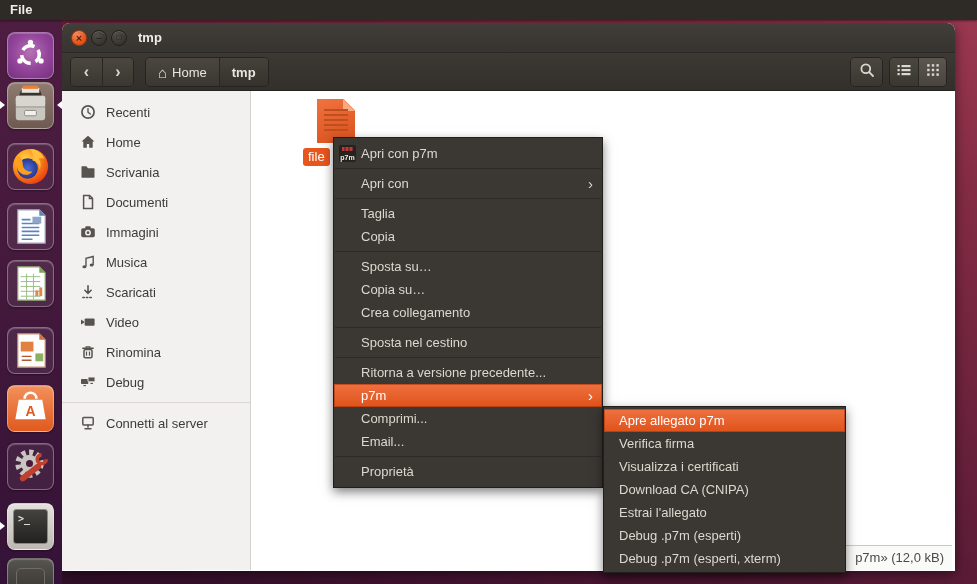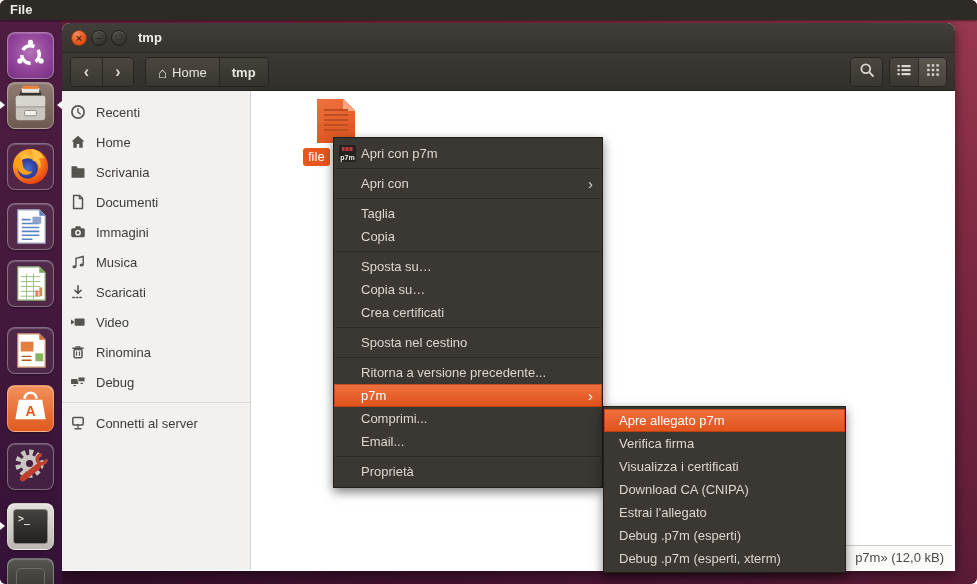--- a/index.html
+++ b/index.html
@@ -1,18 +1,18 @@
 <!DOCTYPE html>
 <html><head>
 <meta charset="utf-8">
 <style>
   html,body{margin:0;padding:0;}
   .screen{position:relative;width:977px;height:584px;overflow:hidden;cursor:default;
     font-family:"Liberation Sans",sans-serif;
-    background:linear-gradient(205deg,#9d3a52 0%,#842c44 18%,#5f1d38 52%,#41122f 80%,#2e0d27 100%);border-radius:6px;}
+    background:linear-gradient(205deg,#9d3a52 0%,#842c44 18%,#5f1d38 52%,#41122f 80%,#2e0d27 100%);}
   
   .top-panel{position:absolute;left:0;top:0;width:100%;height:20px;background:#2e2b27;
     box-shadow:0 1px 2px rgba(0,0,0,.45);z-index:40;}
   .panel-menu{display:inline-block;margin-left:10px;color:#efece6;font-weight:bold;font-size:13px;line-height:20px;}
   
   .launcher{position:absolute;left:0;top:20px;width:62px;height:564px;z-index:30;
     background:linear-gradient(180deg,#4e1d41 0%,#44193c 45%,#341237 100%);}
   .tile{position:absolute;left:7px;width:47px;height:47px;border-radius:8px;box-sizing:border-box;
     border:1px solid rgba(255,255,255,.32);overflow:hidden;
     box-shadow:inset 0 1px 1px rgba(255,255,255,.22),0 1px 2px rgba(0,0,0,.35);}
@@ -65,21 +65,21 @@
     background:linear-gradient(#4b4740,#3a3732);color:#e8e5de;font-family:inherit;font-size:13px;}
   .crumb.current{font-weight:bold;border-left:1px solid #2a2723;background:linear-gradient(#45413b,#35322d);}
   .crumb-ico{font-size:15px;line-height:1;}
   .searchgroup{right:72px;}
   .viewgroup{right:8px;}
   .viewgroup .tbtn{width:28px;}
   .tbtn.active{background:linear-gradient(#5b564e,#49453e);}
   
   .wbody{display:flex;height:479px;}
   .sidebar{width:189px;background:#f2f1ef;border-right:1px solid #d5d1cc;box-sizing:border-box;padding-top:6px;}
-  .side-item{display:flex;align-items:center;height:30px;padding-left:8px;gap:10px;font-size:13px;color:#3b3b3b;}
+  .side-item{display:flex;align-items:center;height:30px;padding-left:18px;gap:10px;font-size:13px;color:#3b3b3b;}
   .side-ico{width:16px;height:16px;display:inline-flex;flex:none;}
   .side-ico svg{width:16px;height:16px;}
   .side-sep{height:1px;background:#dcd8d3;margin:5px 0;}
   .main{flex:1;position:relative;background:#fff;}
   .file{position:absolute;left:45px;top:8px;width:80px;}
   .file-ico{width:38px;height:44px;margin:0 auto;position:relative;
     background:linear-gradient(160deg,#ef7340,#e05a26 70%);
     clip-path:polygon(0 0,70% 0,100% 26%,100% 100%,0 100%);}
   .file-ico::before{content:"";position:absolute;top:0;right:0;width:12px;height:12px;
     background:#f8ab83;clip-path:polygon(0 0,100% 100%,0 100%);}
@@ -401,21 +401,21 @@
           <span class="p7m-badge-txt">p7m</span>
         </span><span>Apri con p7m</span></div>
       <div class="menu-sep"></div>
       <div class="menu-item"><span>Apri con</span><span class="menu-arrow">›</span></div>
       <div class="menu-sep"></div>
       <div class="menu-item"><span>Taglia</span></div>
       <div class="menu-item"><span>Copia</span></div>
       <div class="menu-sep"></div>
       <div class="menu-item"><span>Sposta su…</span></div>
       <div class="menu-item"><span>Copia su…</span></div>
-      <div class="menu-item"><span>Crea certificati</span></div>
+      <div class="menu-item"><span>Crea collegamento</span></div>
       <div class="menu-sep"></div>
       <div class="menu-item"><span>Sposta nel cestino</span></div>
       <div class="menu-sep"></div>
       <div class="menu-item"><span>Ritorna a versione precedente...</span></div>
       <div class="menu-item selected"><span>p7m</span><span class="menu-arrow">›</span></div>
       <div class="menu-item"><span>Comprimi...</span></div>
       <div class="menu-item"><span>Email...</span></div>
       <div class="menu-sep"></div>
       <div class="menu-item"><span>Proprietà</span></div>
     </div>

